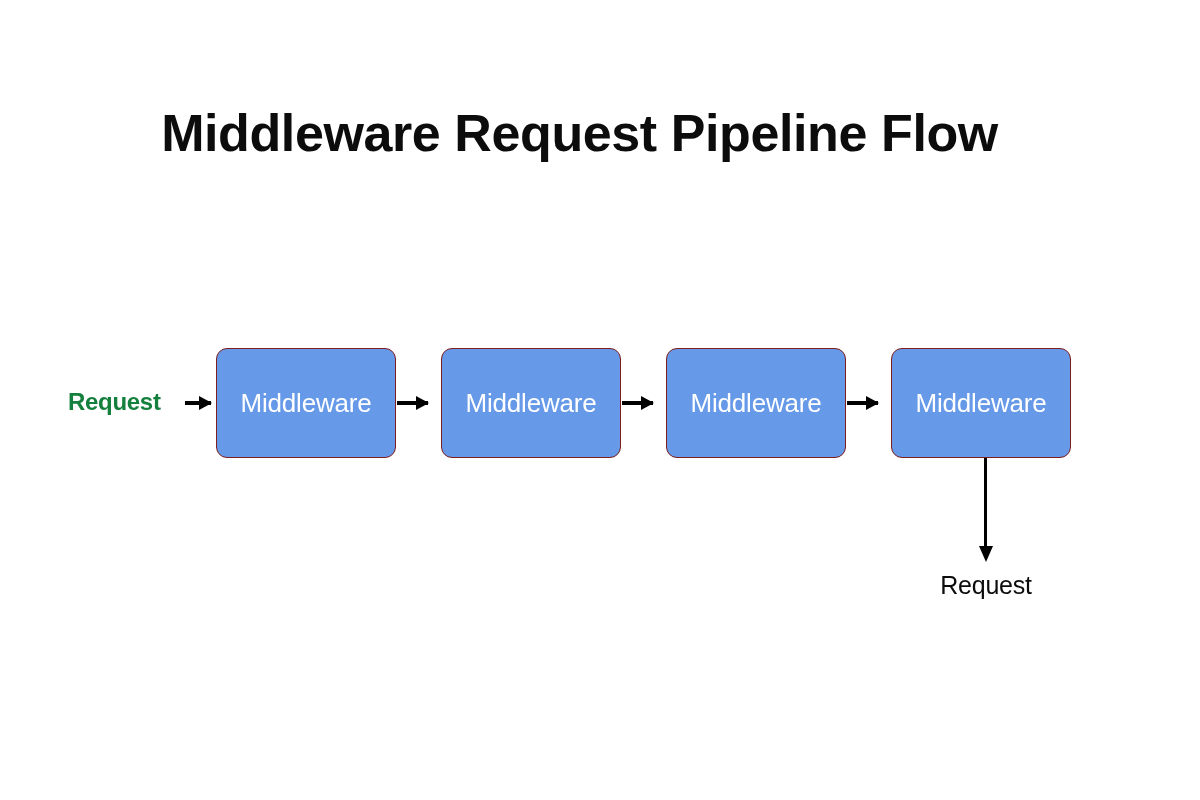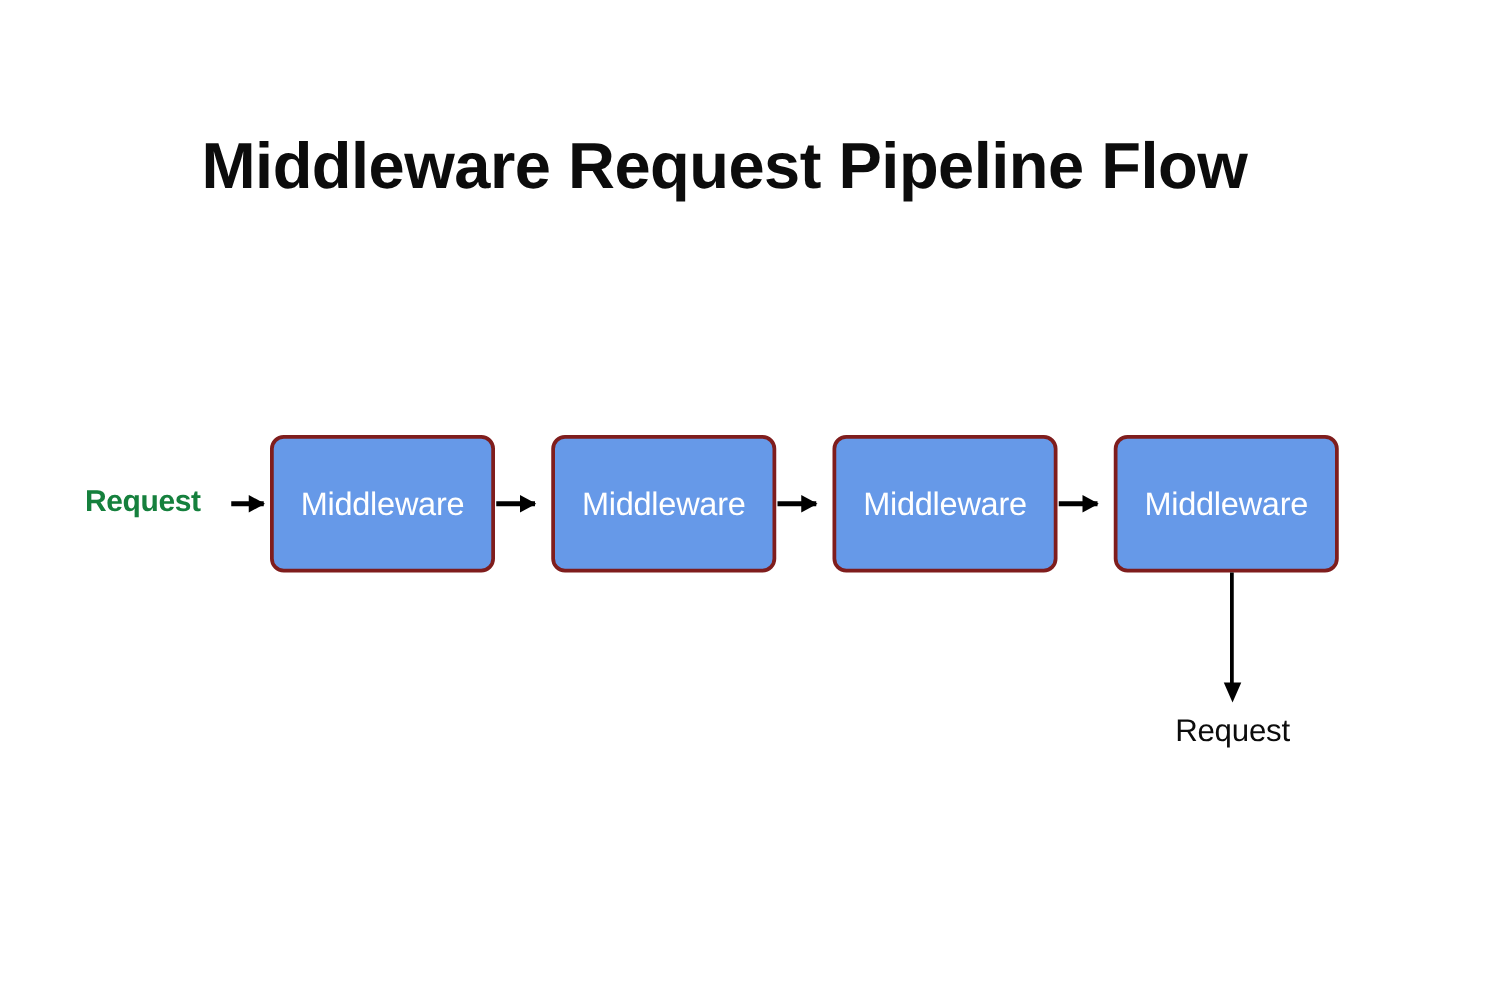--- a/index.html
+++ b/index.html
@@ -44,21 +44,21 @@
     height: 110px;
   }
 
   .node-box {
     position: absolute;
     top: 0;
     width: 180px;
     height: 110px;
     box-sizing: border-box;
     background: #6699e8;
-    border: 3px solid #7f1d1d;
+    border: 1px solid #7f1d1d;
     border-radius: 11px;
     display: flex;
     align-items: center;
     justify-content: center;
   }
   .node-box .node-label {
     font-size: 26px;
     font-weight: 500;
     color: #ffffff;
     letter-spacing: -0.2px;

